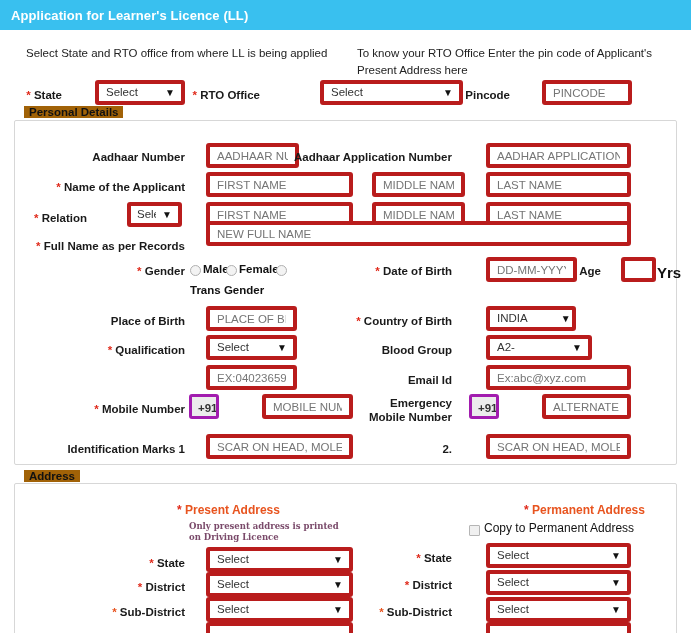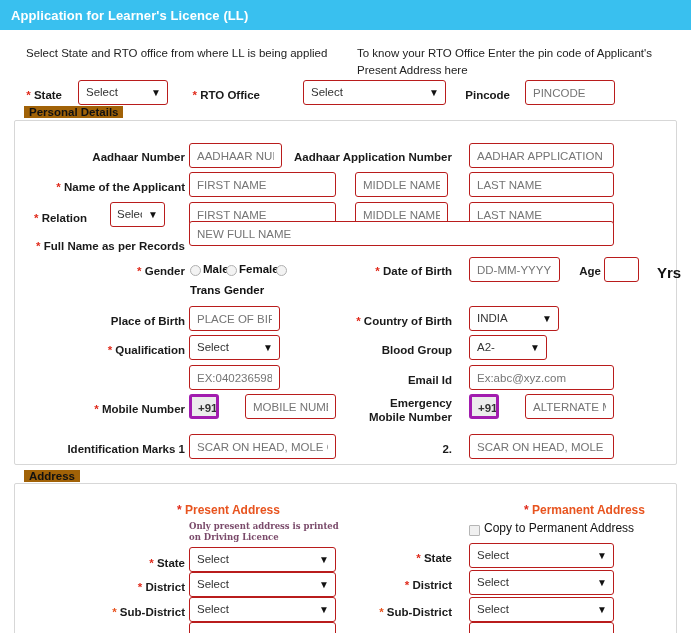--- a/index.html
+++ b/index.html
@@ -37,30 +37,31 @@
     position: absolute;
     font-size: 11.5px; color: #1a1a1a; font-weight: bold;
     text-align: right; line-height: 14px;
   }
   .req { color: #e02a1b; font-weight: bold; }
   .req-orange { color: #e8541f; font-weight: bold; }
 
   .inp, .sel {
     position: absolute;
     height: 25px;
-    border: 1px solid #b91c1c;
+    border: 4px solid #b91c1c;
     border-radius: 3px;
     background: #fff;
     font-size: 11.5px;
     color: #444;
     padding: 0 7px;
     line-height: 23px;
     font-family: "Liberation Sans", sans-serif;
     white-space: nowrap;
     overflow: hidden;
+    margin-left: 17px;
   }
   .inp.ph { color: #a8a8a8; }
   .sel {
     color: #333;
     display: flex; align-items: center; justify-content: space-between;
     padding-right: 6px;
   }
   .sel .caret {
     font-size: 10px; color: #111; line-height: 1; margin-left: 6px;
   }
@@ -209,21 +210,21 @@
   </div>
 
   <div class="lbl" style="left:60px; top:343px; width:125px;">
     <span class="req">*</span> <span>Qualification</span>
   </div>
   <div class="sel" style="left:189px; top:335px; width:91px;">
     <span>Select</span>
     <span class="caret">▼</span>
   </div>
   <div class="lbl" style="left:340px; top:343px; width:112px;">Blood Group</div>
-  <div class="sel" style="left:469px; top:335px; width:78px;">
+  <div class="sel" style="left:469px; top:335px; width:106px;">
     <span>A2-</span>
     <span class="caret">▼</span>
   </div>
 
   <input class="inp ph" style="left: 189px; top: 365px; width: 91px;" placeholder="EX:04023659800">
   <div class="lbl" style="left:340px; top:373px; width:112px;">Email Id</div>
   <input class="inp ph" style="left: 469px; top: 365px; width: 145px;" placeholder="Ex:abc@xyz.com">
 
   <div class="lbl" style="left:60px; top:402px; width:125px;">
     <span class="req">*</span> <span>Mobile Number</span>

